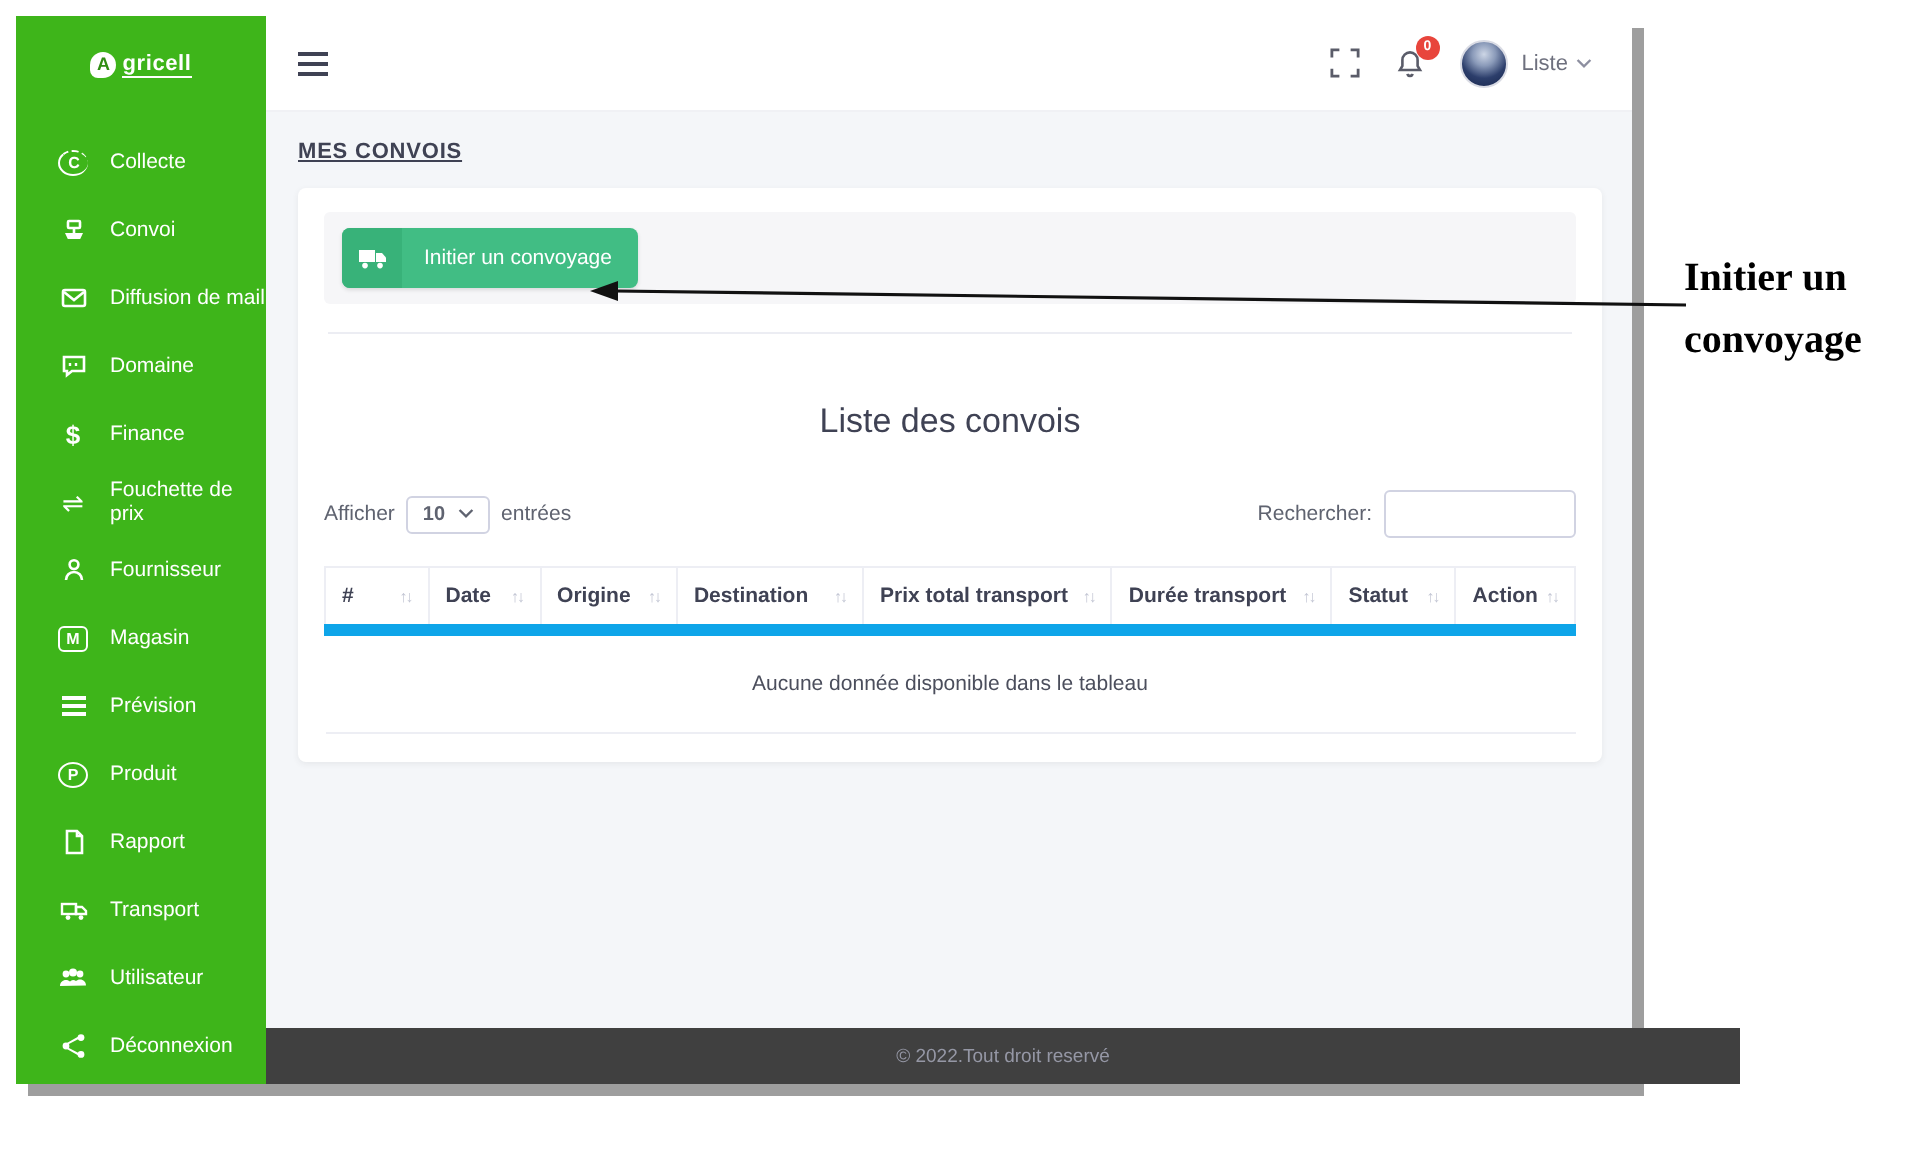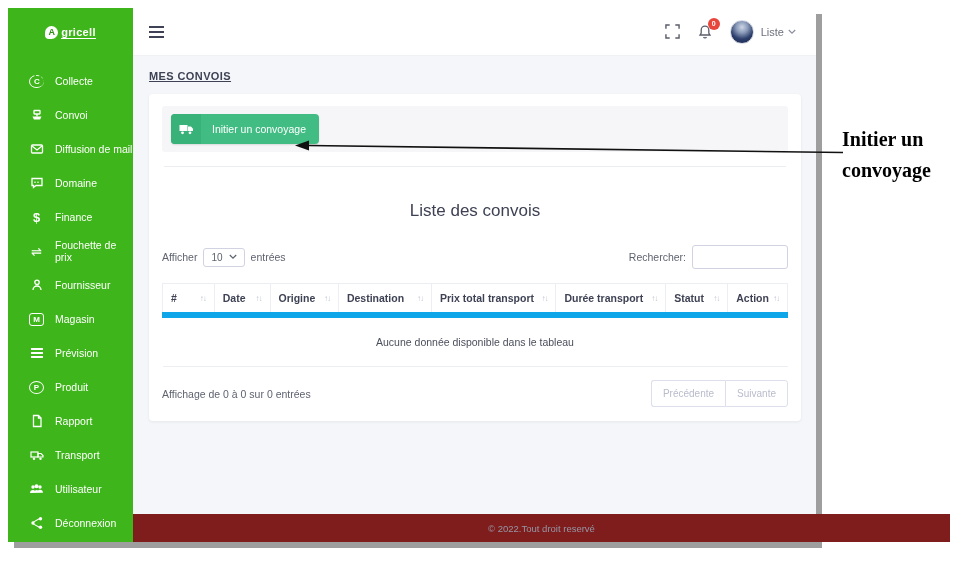--- a/index.html
+++ b/index.html
@@ -39,38 +39,38 @@
   .page-title { font-size:11px; font-weight:bold; color:#3f4254; letter-spacing:.4px;text-decoration:underline; }
   .card { margin-top:12px; background:#fff; border-radius:4px; box-shadow:0 1px 3px rgba(58,59,69,.08); padding:12px 13px 14px; }
   .btn-strip { background:#f6f6f8; border-radius:3px; padding:8px 9px; }
   .btn-init { display:inline-flex; align-items:stretch; background:#41bd84; border:none; border-radius:4px; cursor:pointer; box-shadow:0 1px 2px rgba(0,0,0,.12); padding:0; overflow:hidden; }
   .btn-init .ico { background:#38b279; display:flex; align-items:center; justify-content:center; width:30px; }
   .btn-init .lbl { color:#fff; font-size:10.5px; padding:9px 13px 9px 11px; }
   .divider { border:none; border-top:1px solid #ecedf3; margin:14px 2px 0; }
   .table-title { text-align:center; font-size:17px; color:#3f4254; font-weight:500; margin-top:34px; }
   .controls { display:flex; align-items:center; margin-top:24px; font-size:10.5px; color:#5f6370; }
   .len { display:flex; align-items:center; gap:6px; }
-  .select { display:inline-flex; align-items:center; gap:6px; border:1px solid #d1d3e2; border-radius:3px; padding:3px 7px; font-size:10px; color:#5f6370; cursor:pointer; background:#fff; }
+  .select { display:inline-flex; align-items:center; gap:6px; border:1px solid #d1d3e2; border-radius:3px; padding:3px 7px; font-size:10px; color:#5f6370; cursor:pointer; background:#fff;font-weight:bold; }
   .search { margin-left:auto; display:flex; align-items:center; gap:6px; }
   .search input { width:96px; height:24px; border:1px solid #d1d3e2; border-radius:3px; outline:none; padding:0 6px; font-size:10.5px; color:#3f4254; }
 
   table.dt { width:100%; border-collapse:collapse; margin-top:14px; }
   .dt th { border:1px solid #edeef4; font-size:10.5px; color:#3f4254; text-align:left; padding:8px 8px; font-weight:bold; cursor:pointer; }
   .dt th .th-in { display:flex; align-items:center; justify-content:space-between; gap:4px; }
   .sort { font-size:8px; color:#c3c6d4; letter-spacing:-1px; white-space:nowrap; }
   .dt td.empty { border-top:6px solid #0ea5e9; border-bottom:1px solid #edeef4; text-align:center; font-size:10.5px; color:#4b4e5c; padding:18px 0; }
 
   .table-foot { display:flex; align-items:center; margin-top:13px; }
   .info { font-size:10.5px; color:#5f6370; }
   .pager { margin-left:auto; display:flex; }
   .page-btn { border:1px solid #dddfeb; background:#fff; color:#b9bccc; font-size:10px; padding:7px 11px; cursor:default; font-family:"Liberation Sans", sans-serif; }
   .page-btn:first-child { border-radius:3px 0 0 3px; border-right:none; }
   .page-btn:last-child { border-radius:0 3px 3px 0; }
 
-  .footer { position:absolute; left:0; bottom:0; width:817px; height:28px; background:#7f1d1d; display:flex; align-items:center; justify-content:center; }
+  .footer { position:absolute; left:0; bottom:0; width:737px; height:28px; background:#404040; display:flex; align-items:center; justify-content:center; }
   .footer span { font-size:9.5px; color:#9597a5; }
 
   
   .annotation-text { position:absolute; left:842px; top:124px; width:120px; font-family:"Liberation Serif", serif; font-weight:bold; font-size:20px; color:#000; line-height:1.55; }
   .arrow-overlay { position:absolute; left:0; top:0; width:964px; height:583px; pointer-events:none; z-index:40; }
 </style>
 </head>
 <body>
 
 <div class="app">
@@ -323,27 +323,20 @@
               </th>
           </tr>
         </thead>
         <tbody>
           <tr>
             <td class="empty" colspan="8">Aucune donnée disponible dans le tableau</td>
           </tr>
         </tbody>
       </table>
 
-      <div class="table-foot">
-        <span class="info">Affichage de 0 à 0 sur 0 entrées</span>
-        <div class="pager">
-          <button class="page-btn">Précédente</button>
-          <button class="page-btn">Suivante</button>
-        </div>
-      </div>
     </section>
 
     <div class="footer">
       <span>© 2022.Tout droit reservé</span>
     </div>
   </main>
 </div>
 
 <svg class="arrow-overlay" viewBox="0 0 964 583">
   <line x1="308" y1="145.5" x2="843" y2="152.5" stroke="#111" stroke-width="1.6"></line>

